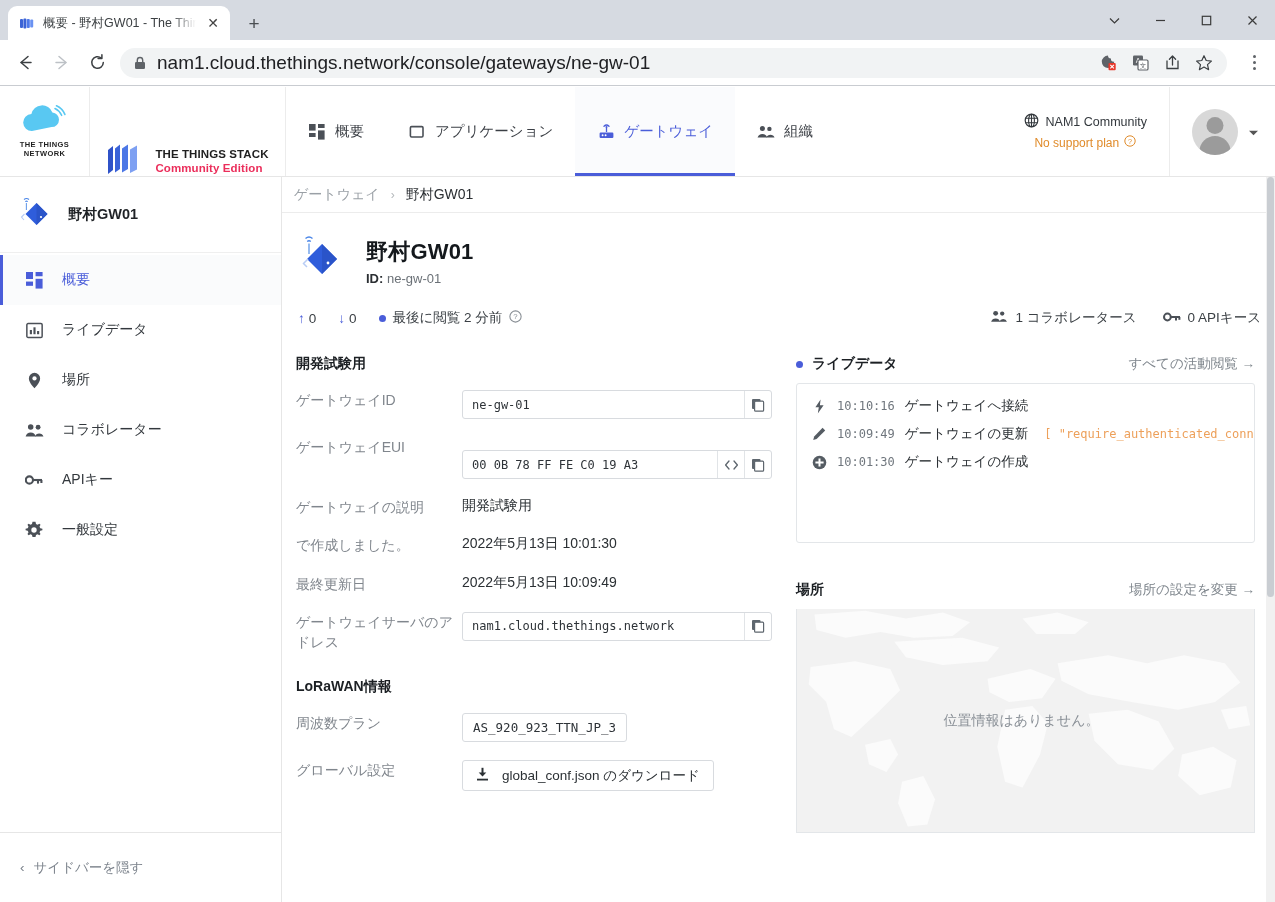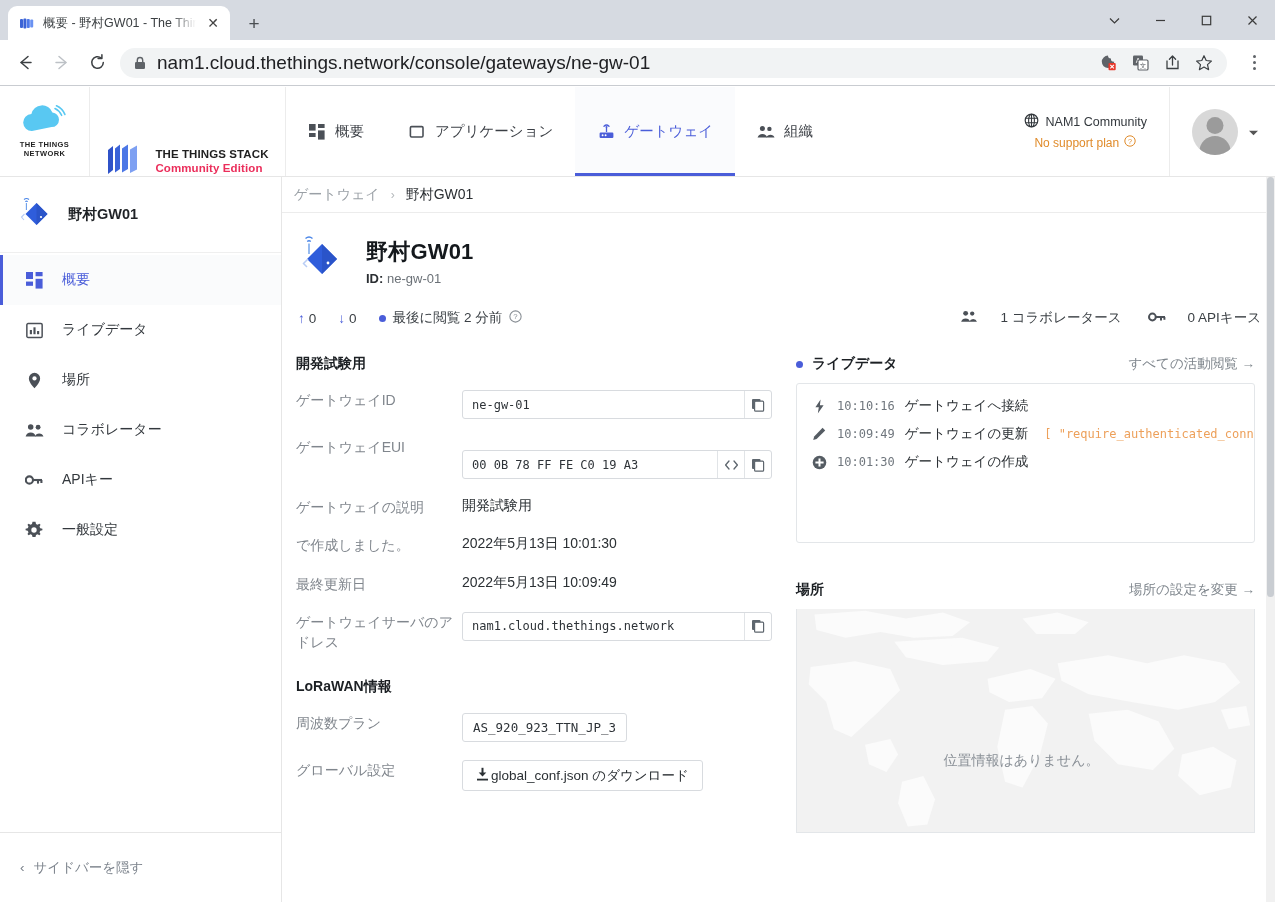--- a/index.html
+++ b/index.html
@@ -215,21 +215,21 @@
   .stats-row {
     display:flex; align-items:center;
     padding: 22px 14px 0 16px; font-size:13.5px; color:#3b4045;
   }
   .stat { display:flex; align-items:center; gap:4px; margin-right:22px;}
   .stat .up { color:#4a5dd9; }
   .stat .dn { color:#4a5dd9; }
   .lastseen { display:flex; align-items:center; gap:7px; }
   .dot { width:7px;height:7px;border-radius:50%;background:#4a5dd9;display:inline-block;}
   .spacer { flex:1 1 auto; }
-  .rstat { display:flex; align-items:center; gap:22px; margin-left:26px; font-size:13.5px; color:#3b4045;}
+  .rstat { display:flex; align-items:center; gap:7px; margin-left:26px; font-size:13.5px; color:#3b4045;}
 
   .panels {
     display:flex; gap: 24px;
     padding: 28px 20px 0 14px;
     flex: 1 1 auto;
     overflow:hidden;
   }
   .col-left { width: 476px; flex: 0 0 476px;}
   .col-right { flex: 1 1 auto; min-width:0;}
 
@@ -254,21 +254,21 @@
   }
   .fieldbox.w-eui { max-width: 310px; margin-top: 13px; }
   .chipbox {
     display:inline-flex; align-items:center;
     border:1px solid #d8dbdf; border-radius:3px;
     height:29px; padding: 0 10px;
     font-family:"DejaVu Sans Mono","Liberation Mono",monospace;
     font-size:12.5px; color:#2e3338;
   }
   .dlbtn {
-    display:inline-flex; align-items:center; gap:2px;
+    display:inline-flex; align-items:center; gap:13px;
     border:1px solid #d8dbdf; border-radius:3px;
     height:31px; padding: 0 13px;
     font-size:13.5px; color:#2b3034; background:#fff;
   }
 
   
   .panel-head {
     display:flex; align-items:center; margin-bottom: 10px;
   }
   .panel-head .ttl { font-size:14px; font-weight:bold; color:#1c2024; display:flex;align-items:center;gap:9px;}
@@ -292,21 +292,21 @@
     font-size:12px; color:#eda05a; margin-left:6px;
   }
 
   .mapbox {
     border:1px solid #e3e6e9; border-top:none;
     background:#f2f2f2; height: 224px; position:relative; overflow:hidden;
   }
   .map-empty {
     position:absolute; left:0; right:8px; top:50%;
     transform: translateY(-50%);
-    text-align:center; font-size:14px; color:#8a9097;margin-top:40px;
+    text-align:center; font-size:14px; color:#8a9097;
   }
   .mapsvg { position:absolute; inset:0; width:100%; height:100%; }
 
   .vscroll {
     position:absolute; right:0; top:0; bottom:0; width:9px;
     background:#f1f1f1;
   }
   .vthumb {
     position:absolute; left:1px; width:7px; top: 0px; height: 420px;
     background:#c9cdd2; border-radius:4px;

